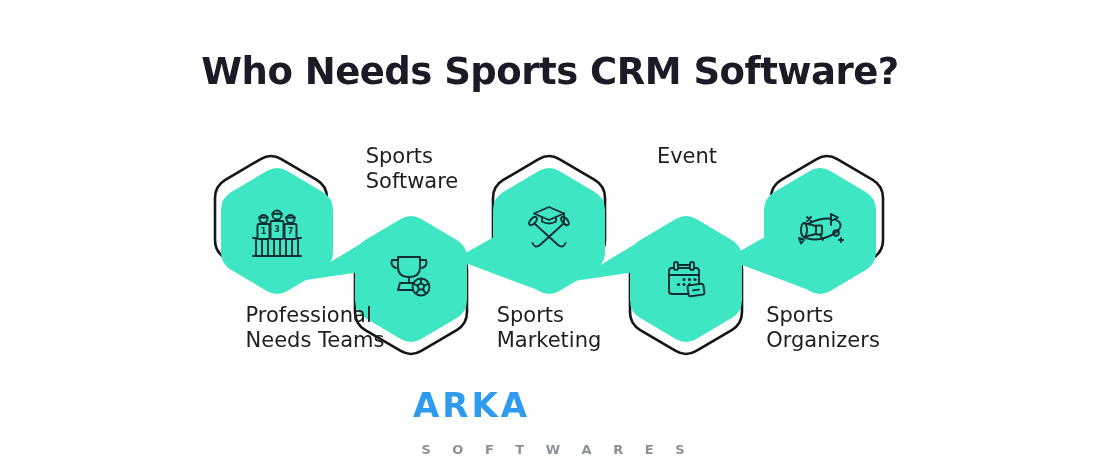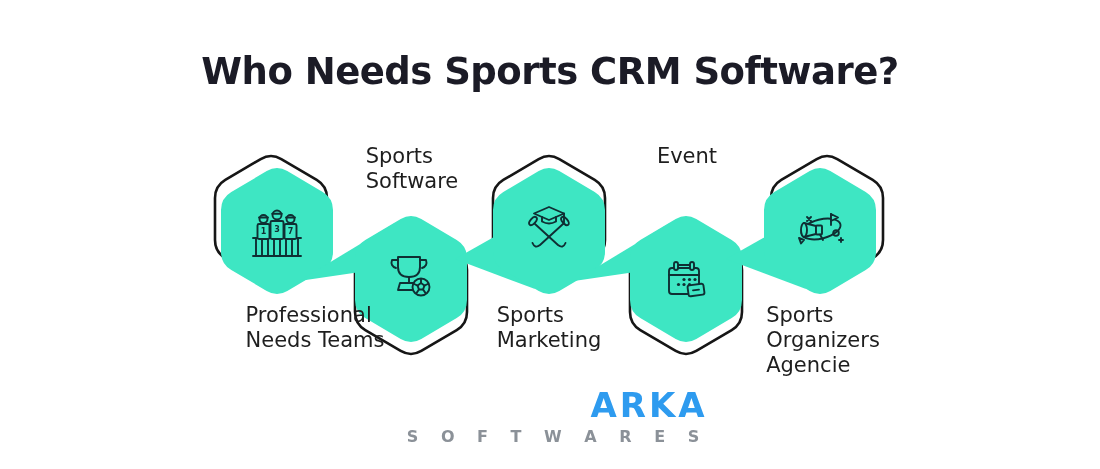--- a/index.html
+++ b/index.html
@@ -33,28 +33,28 @@
   .lbl{
     position:absolute;transform:translateX(-50%);text-align:left;
     font-size:21px;font-weight:500;line-height:1.18;color:var(--label-color);
     white-space:nowrap;
   }
   .lbl1{left:277px;top:303px;margin-left:38px;}
   .lbl2{left:412px;top:144px;}
   .lbl3{left:549px;top:303px;}
   .lbl4{left:687px;top:144px;}
   .lbl5{left:823px;top:303px;}
-  .logo{position:absolute;left:553px;top:388px;transform:translateX(-50%);text-align:right;}
+  .logo{position:absolute;left:553px;top:388px;transform:translateX(-50%);text-align:left;}
   .logo-name{
     font-family:"DejaVu Sans", sans-serif;font-size:34px;font-weight:800;
     color:var(--logo-blue);letter-spacing:3px;line-height:1.05;
   }
   .logo-sub{
-    font-family:"DejaVu Sans", sans-serif;font-size:16px;font-weight:600;
-    color:var(--logo-gray);letter-spacing:8.5px;padding-left:8.5px;margin-top:3px;
+    font-family:"DejaVu Sans", sans-serif;font-size:13px;font-weight:600;
+    color:var(--logo-gray);letter-spacing:8.5px;padding-left:8.5px;margin-top:18px;
   }
 </style>
 </head>
 <body>
 
 <div class="page">
 
   <h1 class="title">Who Needs Sports CRM Software?</h1>
 
   <svg class="strip" viewBox="0 0 1100 469" aria-hidden="true">
@@ -169,21 +169,20 @@
   <div class="lbl lbl3">
     <div>Sports</div>
     <div>Marketing</div>
   </div>
   <div class="lbl lbl4">
     <div>Event</div>
   </div>
   <div class="lbl lbl5">
     <div>Sports</div>
     <div>Organizers</div>
-    <div>Agencie</div>
   </div>
 
   <div class="logo">
     <div class="logo-name">ARKA</div>
     <div class="logo-sub">S O F T W A R E S</div>
   </div>
 
 </div>
 
 </body></html>

